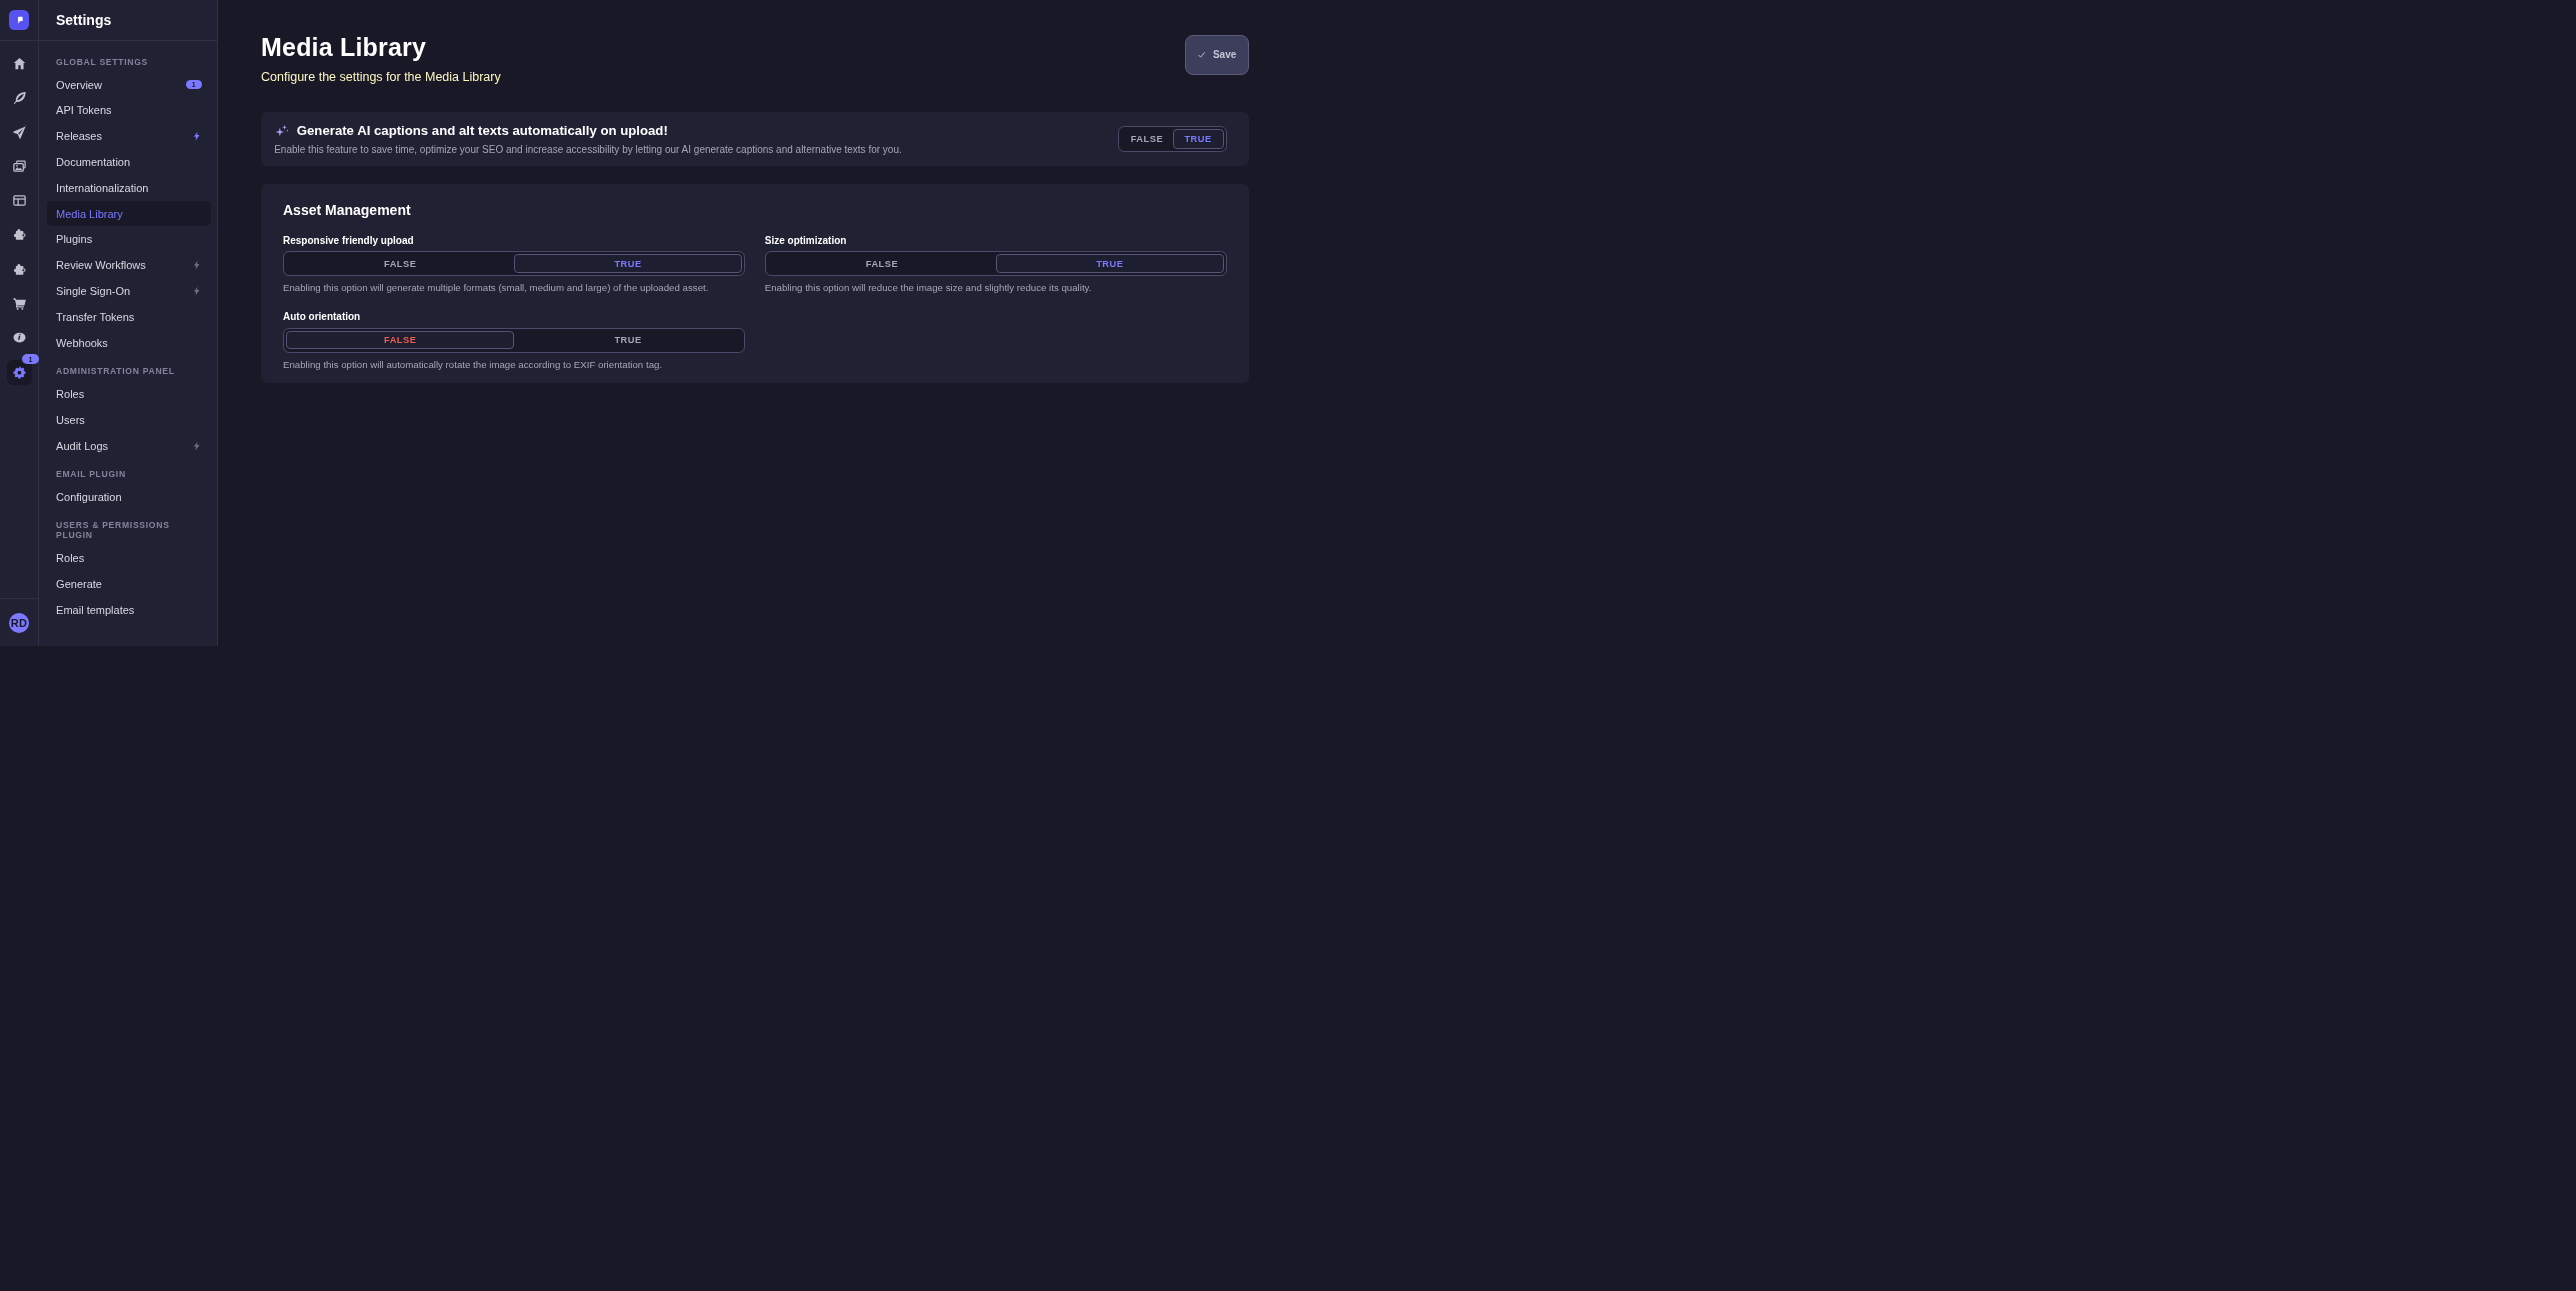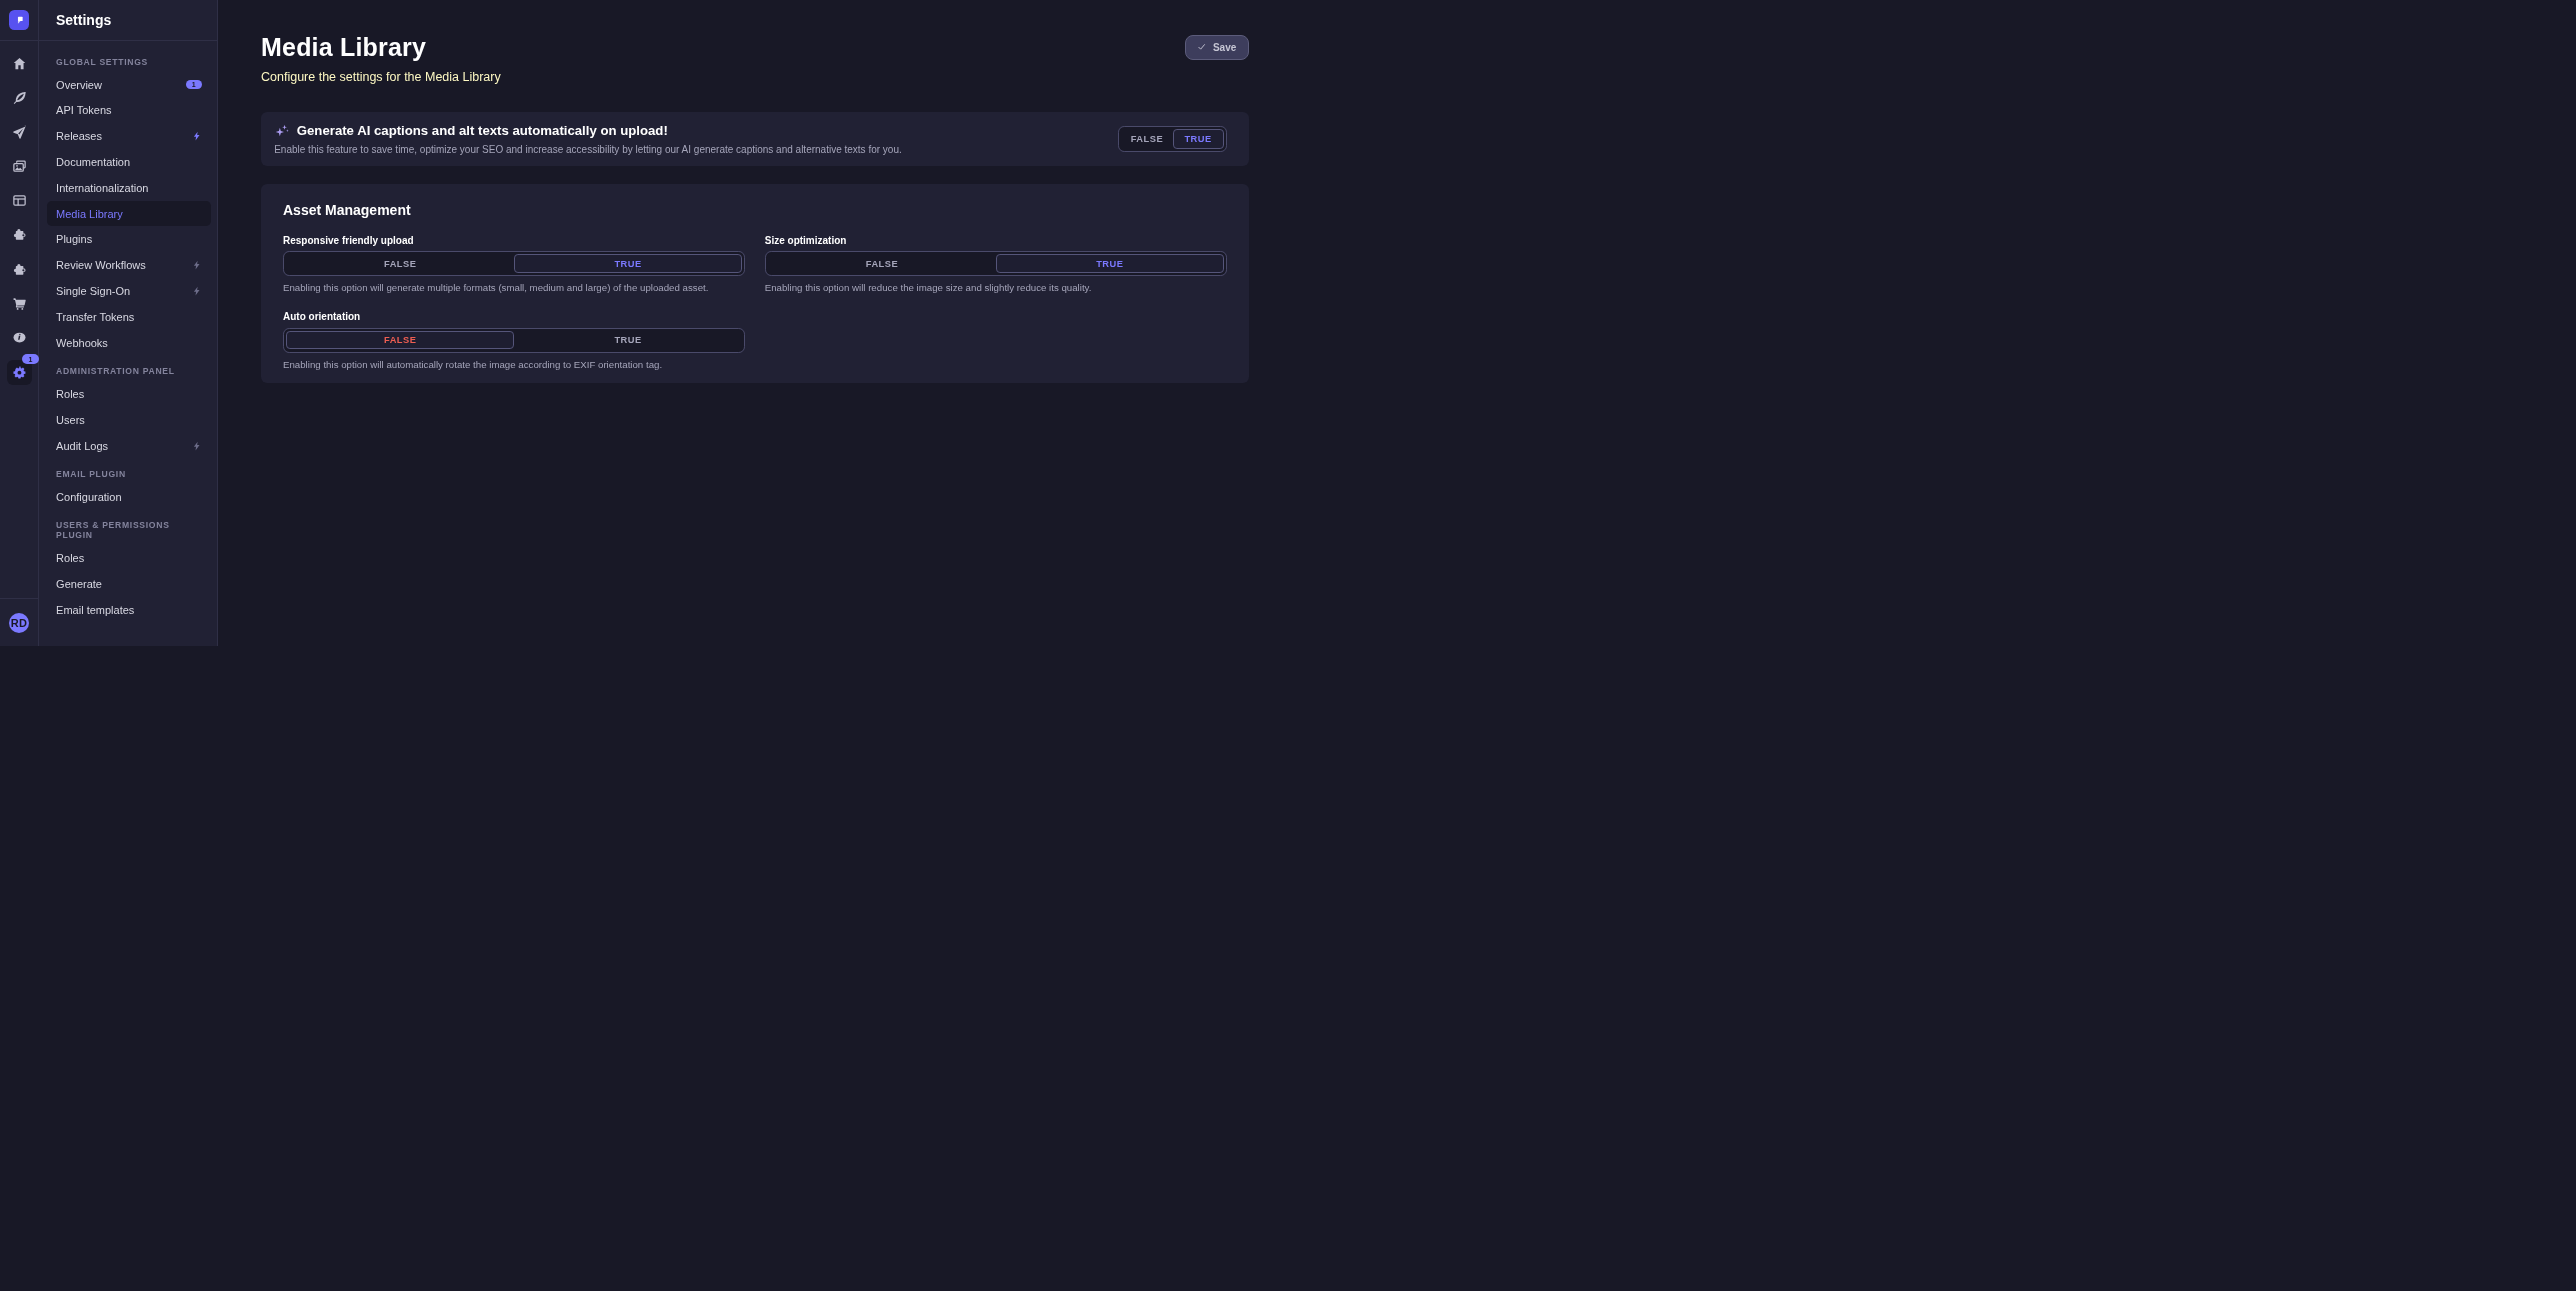--- a/index.html
+++ b/index.html
@@ -36,21 +36,21 @@
   .nav-badge { margin-left:auto; min-width:15.6px; height:9.3px; padding:0 3.9px; border-radius:6.2px; background:#7b79ff; color:#181826; font-size:7px; font-weight:700; display:flex; align-items:center; justify-content:center; }
   .bolt { margin-left:auto; width:10px; height:10px; }
   .bolt.purple { fill:#7b79ff; }
   .bolt.gray { fill:#6c6c88; }
 
   
   .main { flex:1; padding:33px 39px 0 43px; overflow:hidden; }
   .header-row { display:flex; justify-content:space-between; align-items:flex-start; }
   .page-title { font-size:25px; font-weight:700; letter-spacing:0.2px; }
   .page-sub { margin-top:7.8px; font-size:12.5px; color:#fef9c3; }
-  .save-btn { margin-top:1.6px; height:25px; padding:0 11.7px; display:flex; align-items:center; gap:6.2px; background:#3d3d5c; border:0.8px solid #5c5c7b; border-radius:8px; color:#c6c6d4; font-size:10px; font-weight:600; cursor:pointer; }
+  .save-btn { margin-top:1.6px; height:40px; padding:0 11.7px; display:flex; align-items:center; gap:6.2px; background:#3d3d5c; border:0.8px solid #5c5c7b; border-radius:8px; color:#c6c6d4; font-size:10px; font-weight:600; cursor:pointer; }
   .save-btn svg { width:9.3px; height:9.3px; stroke:#c6c6d4; stroke-width:2.4; fill:none; }
 
   
   .banner { margin-top:28px; height:54px; background:#212134; border-radius:6.2px; display:flex; align-items:center; padding:0 22px 0 13.2px; }
   .banner-text { flex:1; min-width:0; }
   .banner-title-row { display:flex; align-items:center; gap:7px; }
   .banner-title-row svg { width:15.6px; height:15.6px; flex:none; fill:#ac9df2; }
   .banner-title { font-size:13.2px; font-weight:700; }
   .banner-desc { margin-top:5.4px; font-size:10px; color:#a5a5ba; }
 

